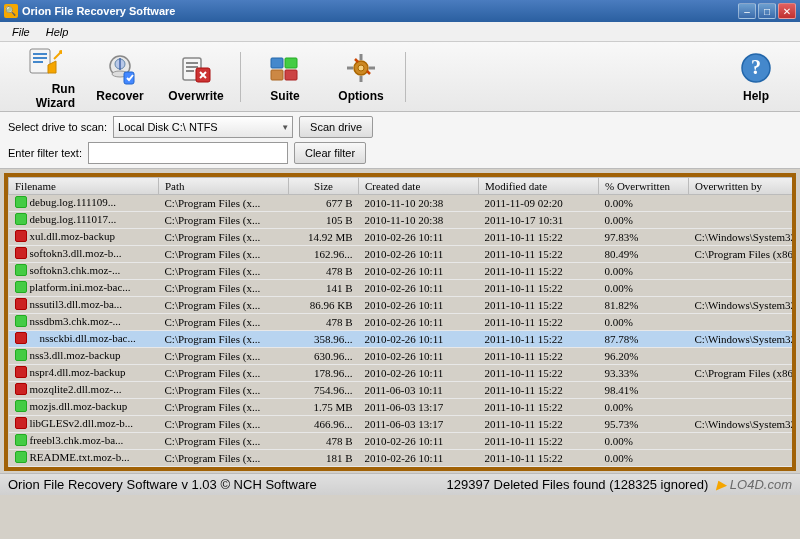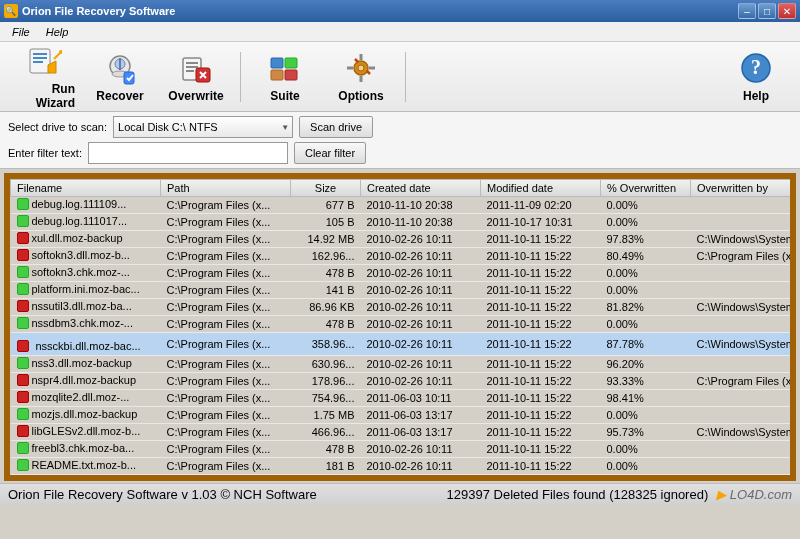--- a/index.html
+++ b/index.html
@@ -266,21 +266,21 @@
     </div>
     <button class="scan-btn">Scan drive</button>
   </div>
   <div class="control-row">
     <span class="control-label">Enter filter text:</span>
     <input class="filter-input" type="text" value="" style="">
     <button class="clear-btn">Clear filter</button>
   </div>
 </div>
 
-<div style="flex:1; display:flex; flex-direction:column; margin:4px 4px 2px 4px; border:6px solid #a16207; overflow:hidden;">
+<div style="flex:1; display:flex; flex-direction:column; margin:4px 4px 2px 4px; border:4px solid #a16207; overflow:hidden;font-family:Liberation Serif, serif;">
   <div style="overflow:auto; flex:1;">
     <table>
       <thead>
         <tr id="thead-row">
           <th style="min-width:150px;">Filename</th>
           <th style="min-width:130px;">Path</th>
           <th style="min-width:70px; text-align:center;">Size</th>
           <th style="min-width:120px;">Created date</th>
           <th style="min-width:120px;">Modified date</th>
           <th style="min-width:90px;">% Overwritten</th>
@@ -395,21 +395,21 @@
     </td>
     <td>C:\Program Files (x...</td>
     <td style="text-align:right;">478 B</td>
     <td>2010-02-26 10:11</td>
     <td>2011-10-11 15:22</td>
     <td>0.00%</td>
     <td></td>
   </tr>
           <tr class="selected">
     <td>
-      <span style="display:inline-flex;align-items:center;gap:7px;margin-top:6px;">
+      <span style="display:inline-flex;align-items:center;gap:13px;">
         <span style="width:12px;height:12px;background:#cc2222;border:1px solid #aa0000;border-radius:2px;display:inline-block;flex-shrink:0;"></span>
         <span>nssckbi.dll.moz-bac...</span>
       </span>
     </td>
     <td>C:\Program Files (x...</td>
     <td style="text-align:right;">358.96...</td>
     <td>2010-02-26 10:11</td>
     <td>2011-10-11 15:22</td>
     <td>87.78%</td>
     <td>C:\Windows\System32\</td>

